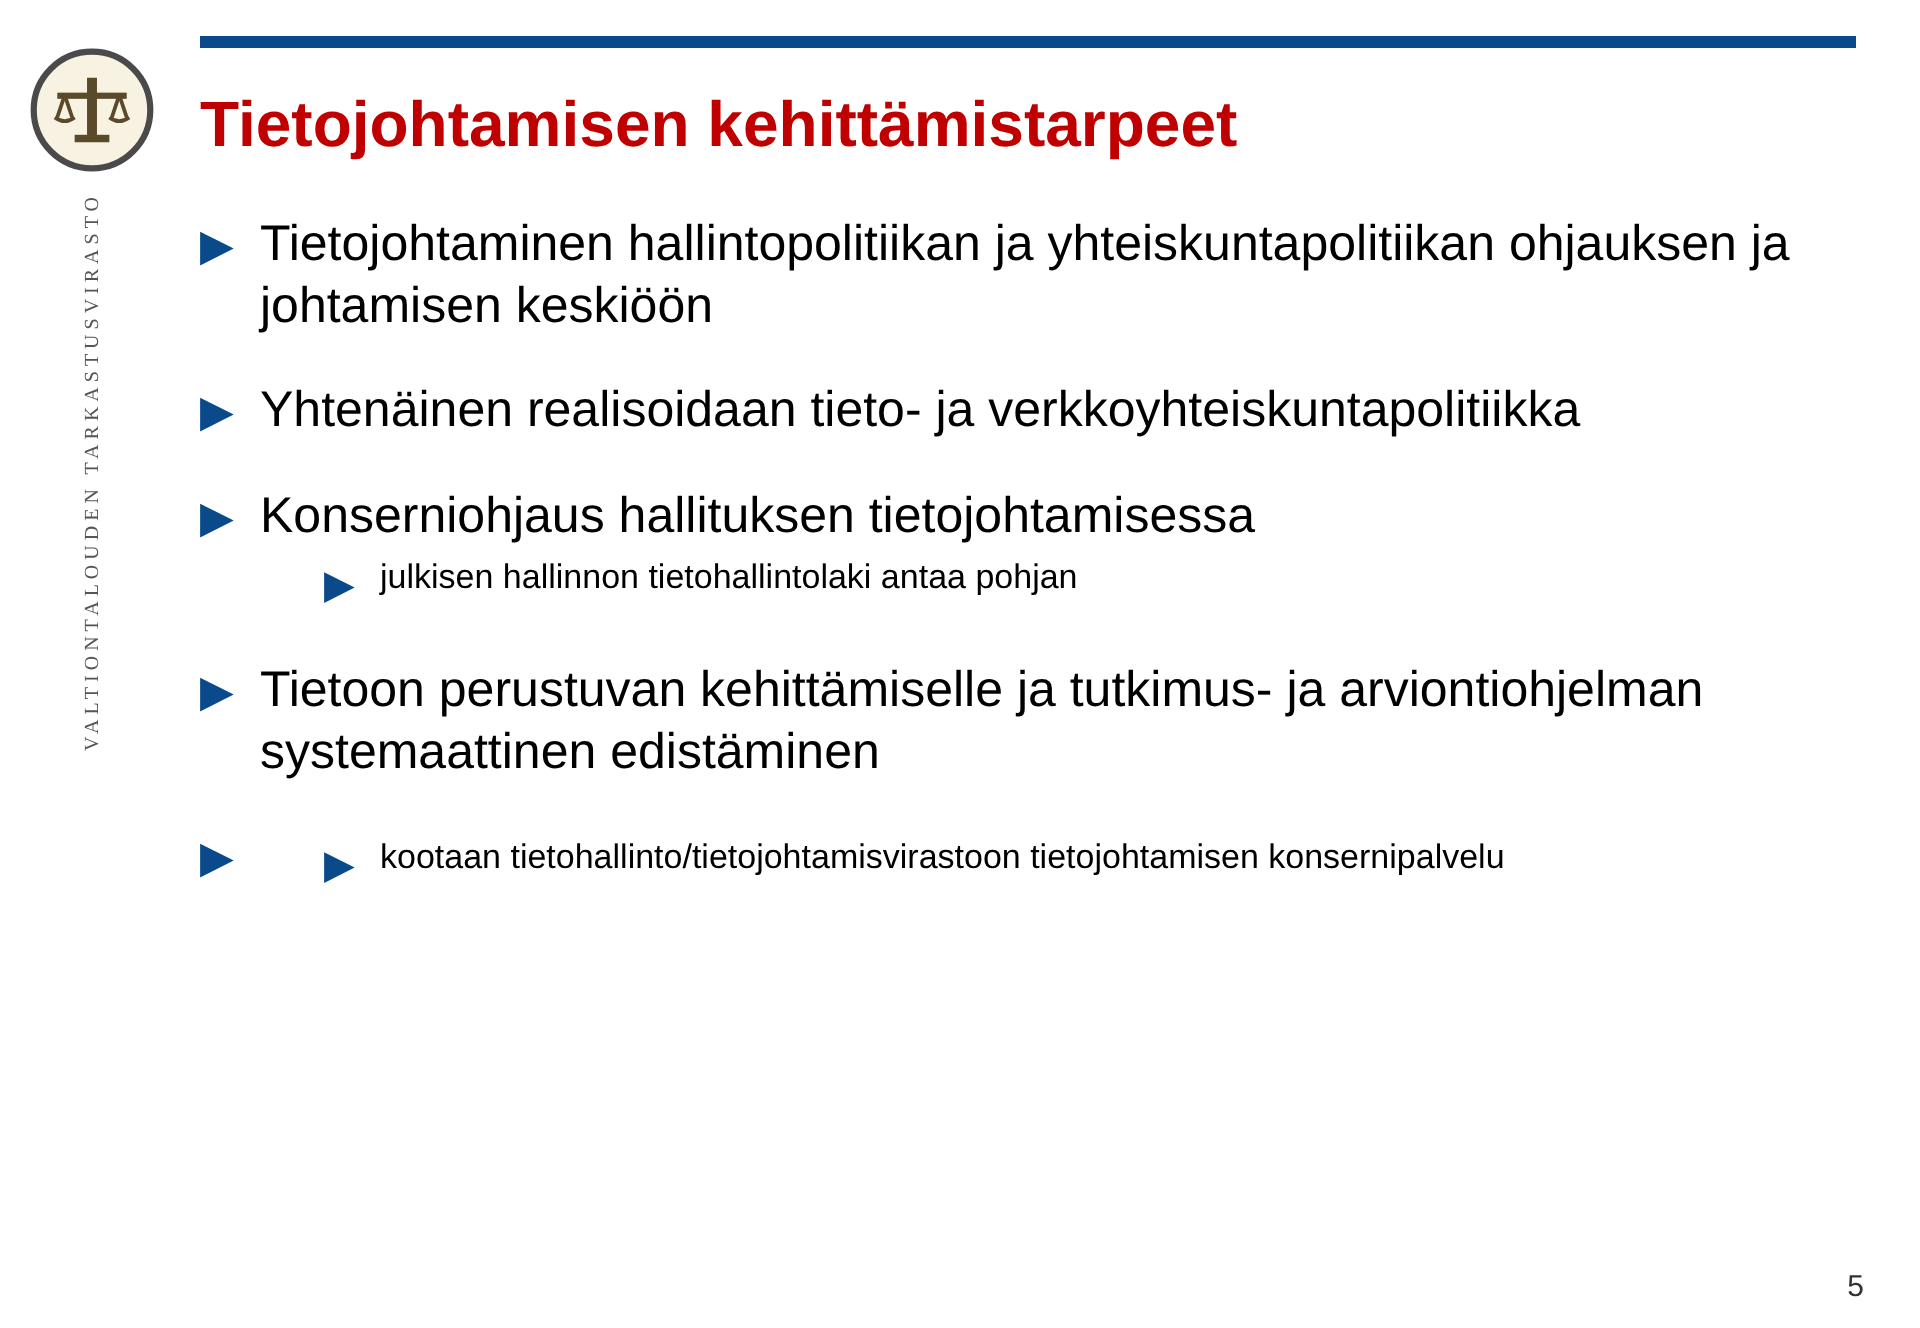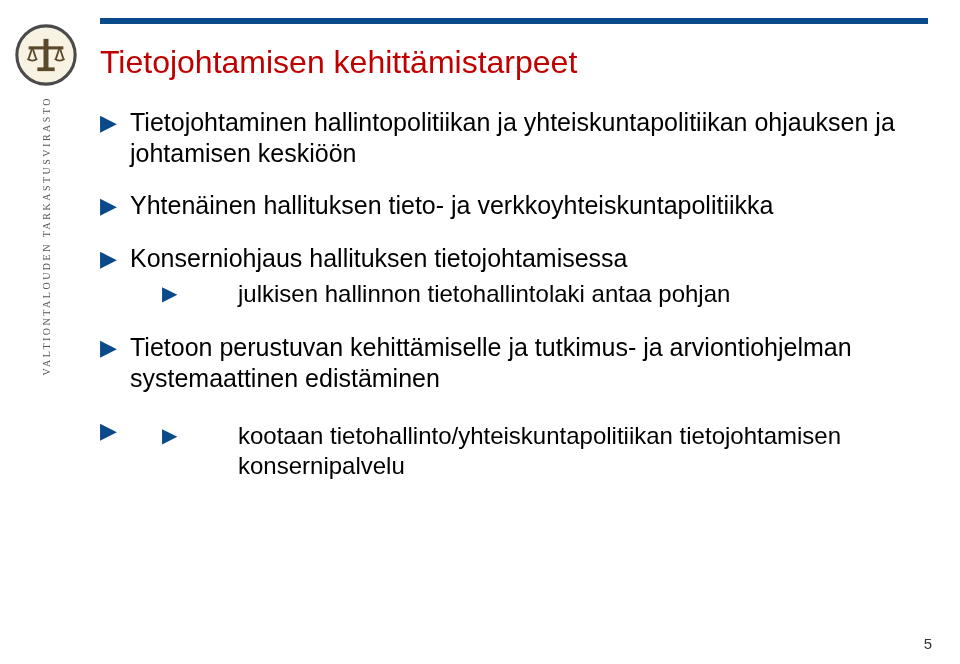--- a/index.html
+++ b/index.html
@@ -44,21 +44,21 @@
     left: 8px;
     right: 32px;
     height: 6px;
     background: #0a4a8a;
   }
   .title {
     font-size: 32px;
     color: #C00000;
     margin-top: 44px;
     margin-bottom: 26px;
-    font-weight: 400;
+    font-weight: 700;
   }
   .content {
     font-size: 25px;
     color: #000;
     line-height: 1.22;
   }
   .l1 {
     display: flex;
     align-items: flex-start;
     margin-bottom: 22px;
@@ -81,21 +81,21 @@
     padding-left: 32px;
   }
   .l2 > .marker {
     flex: 0 0 auto;
     width: 28px;
     color: #0a4a8a;
     font-size: 20px;
     line-height: 1.25;
     padding-top: 2px;
   }
-  .l2 > .text { flex: 1; font-size: 24px; margin-left: 48px; }
+  .l2 > .text { flex: 1; font-size: 17px; }
   .pagenum {
     position: absolute;
     bottom: 12px;
     right: 28px;
     font-size: 15px;
     color: #333;
   }
 </style>
 </head>
 <body>
@@ -127,21 +127,21 @@
 
     <div class="content">
 
       <div class="l1">
         <div class="marker">▶</div>
         <div class="text">Tietojohtaminen hallintopolitiikan ja yhteiskuntapolitiikan ohjauksen ja johtamisen keskiöön</div>
       </div>
 
       <div class="l1">
         <div class="marker">▶</div>
-        <div class="text">Yhtenäinen hallituksen tieto- ja verkkoyhteiskuntapolitiikka</div>
+        <div class="text">Yhtenäinen realisoidaan tieto- ja verkkoyhteiskuntapolitiikka</div>
       </div>
 
       <div class="l1">
         <div class="marker">▶</div>
         <div class="text">
           <div>Konserniohjaus hallituksen tietojohtamisessa</div>
           <div class="l2">
             <div class="marker">▶</div>
             <div class="text">julkisen hallinnon tietohallintolaki antaa pohjan</div>
           </div>
@@ -151,21 +151,21 @@
       <div class="l1">
         <div class="marker">▶</div>
         <div class="text">Tietoon perustuvan kehittämiselle ja tutkimus- ja arviontiohjelman systemaattinen edistäminen</div>
       </div>
 
       <div class="l1">
         <div class="marker">▶</div>
         <div class="text">
           <div class="l2">
             <div class="marker">▶</div>
-            <div class="text">kootaan tietohallinto/yhteiskuntapolitiikan tietojohtamisen konsernipalvelu</div>
+            <div class="text">kootaan tietohallinto/tietojohtamisvirastoon tietojohtamisen konsernipalvelu</div>
           </div>
         </div>
       </div>
 
     </div>
 
     <div class="pagenum">5</div>
   </div>
 
 </div>

